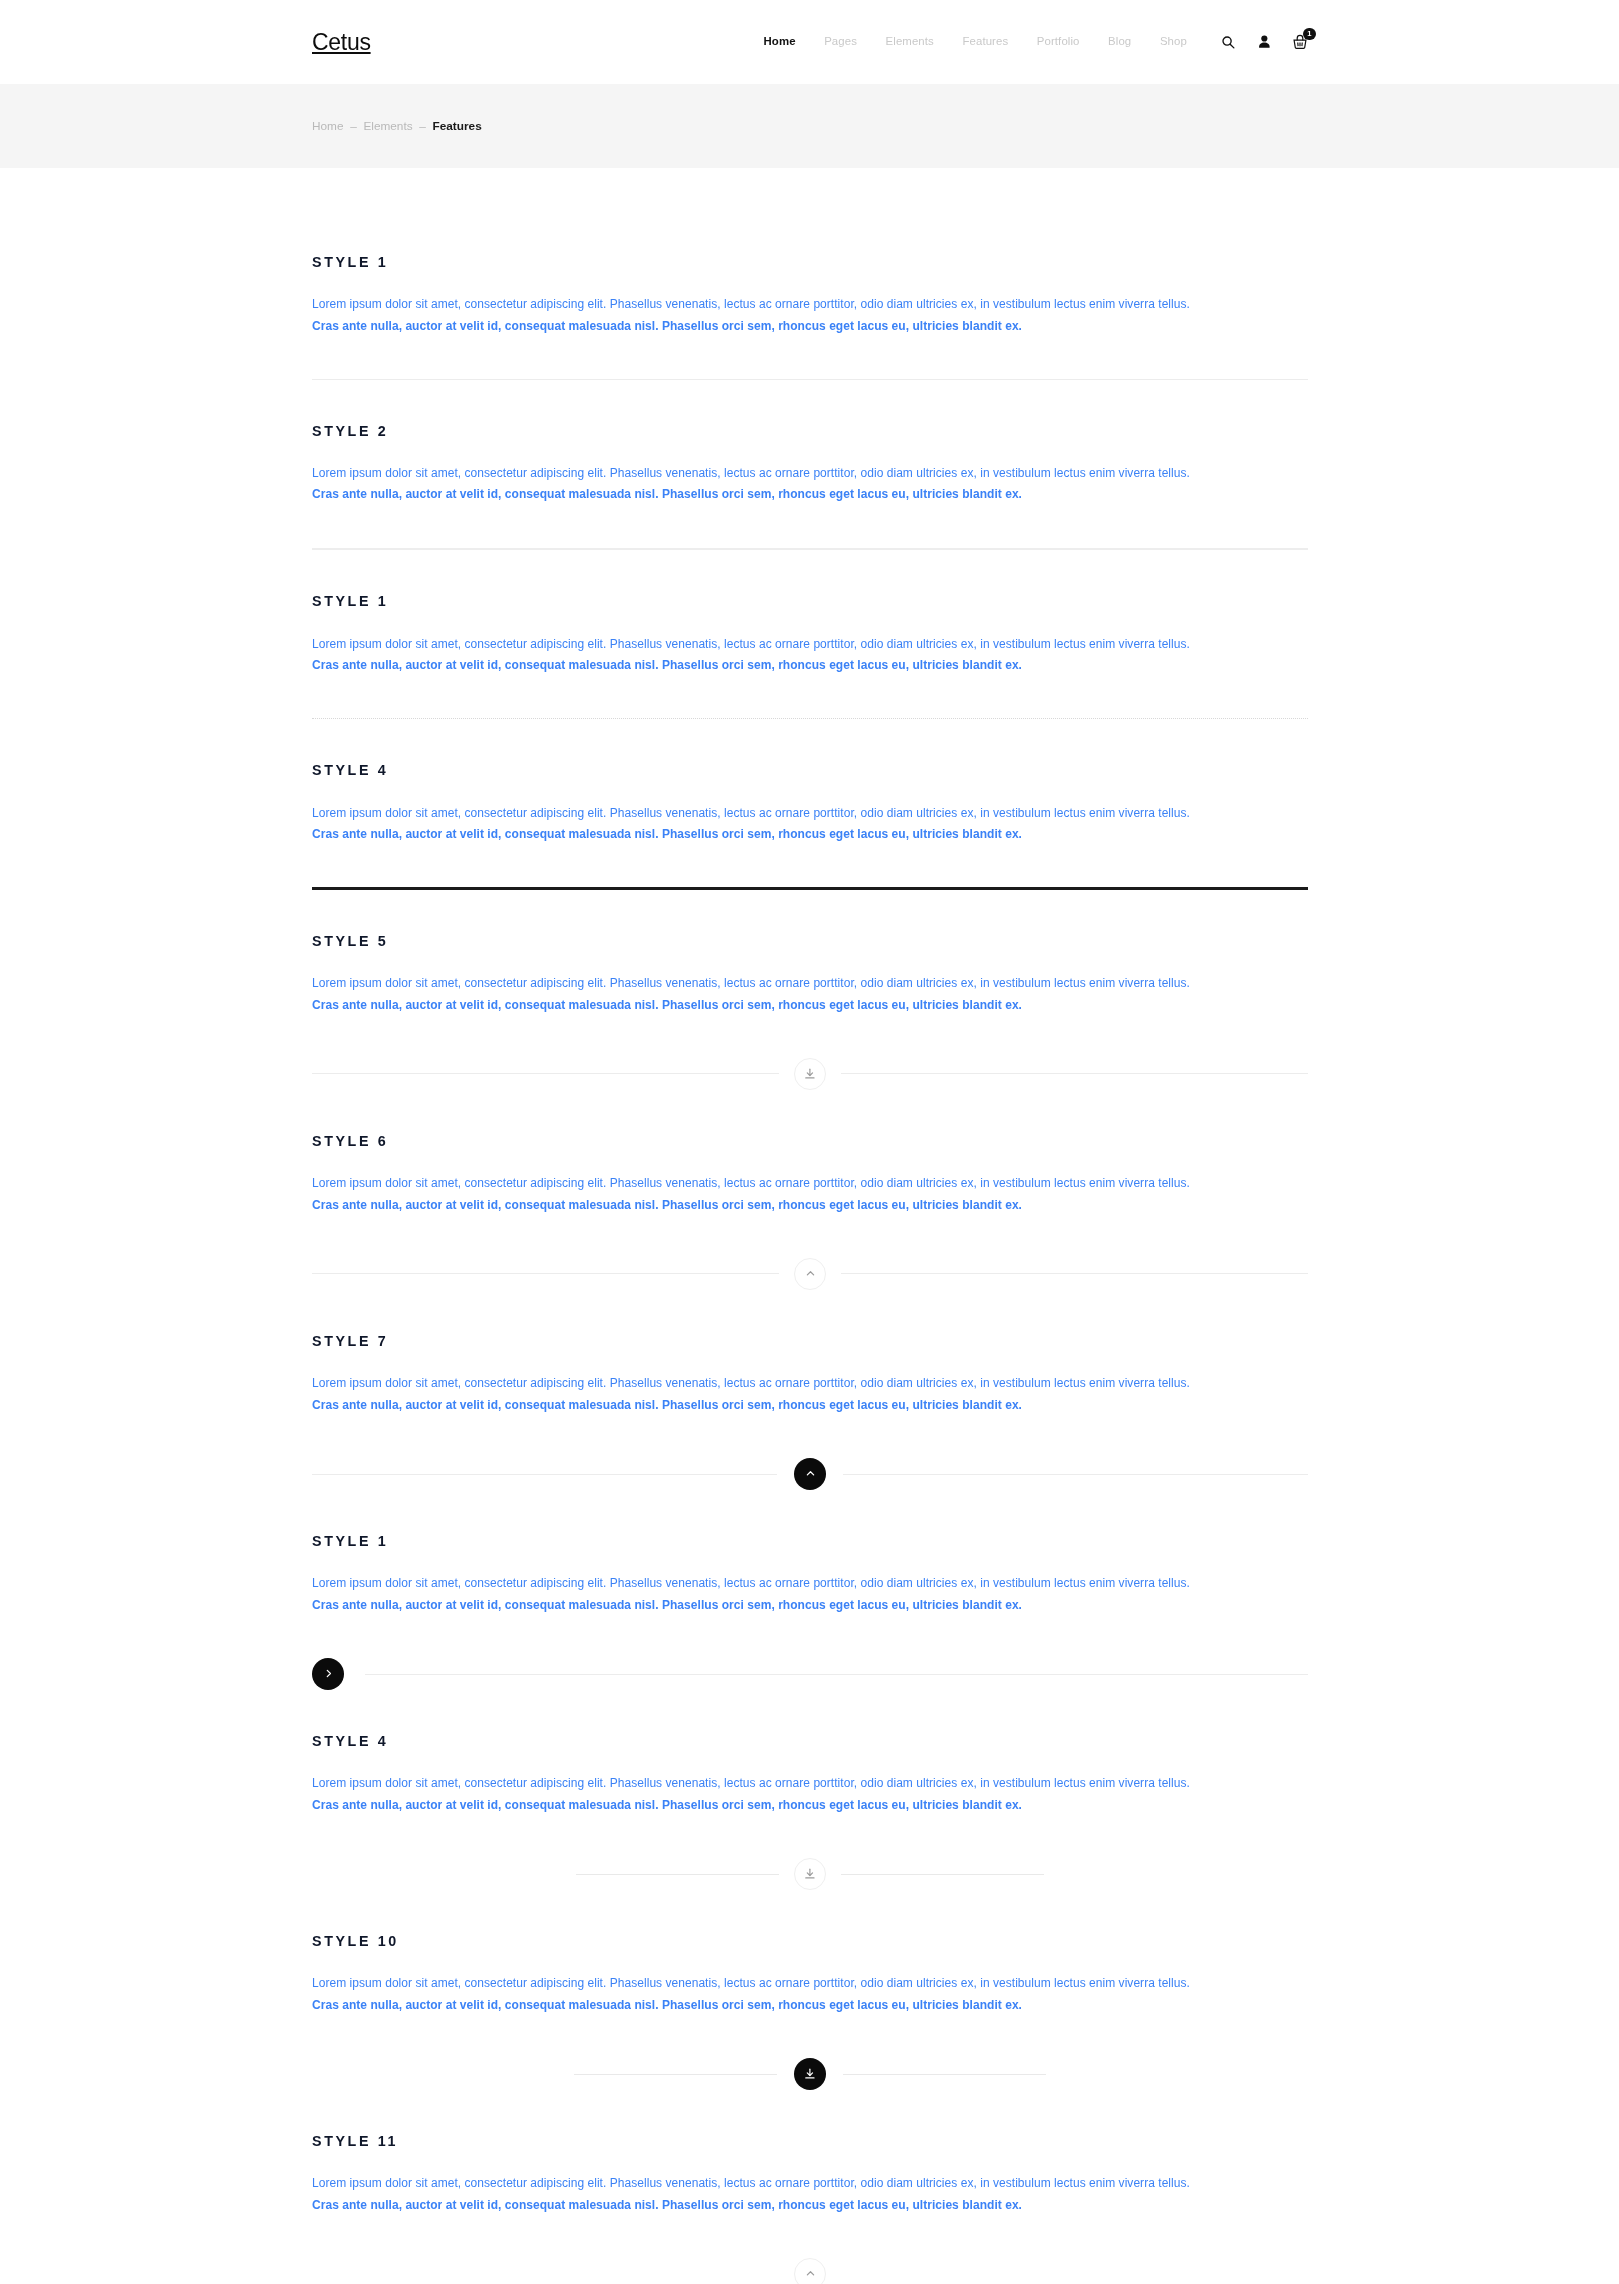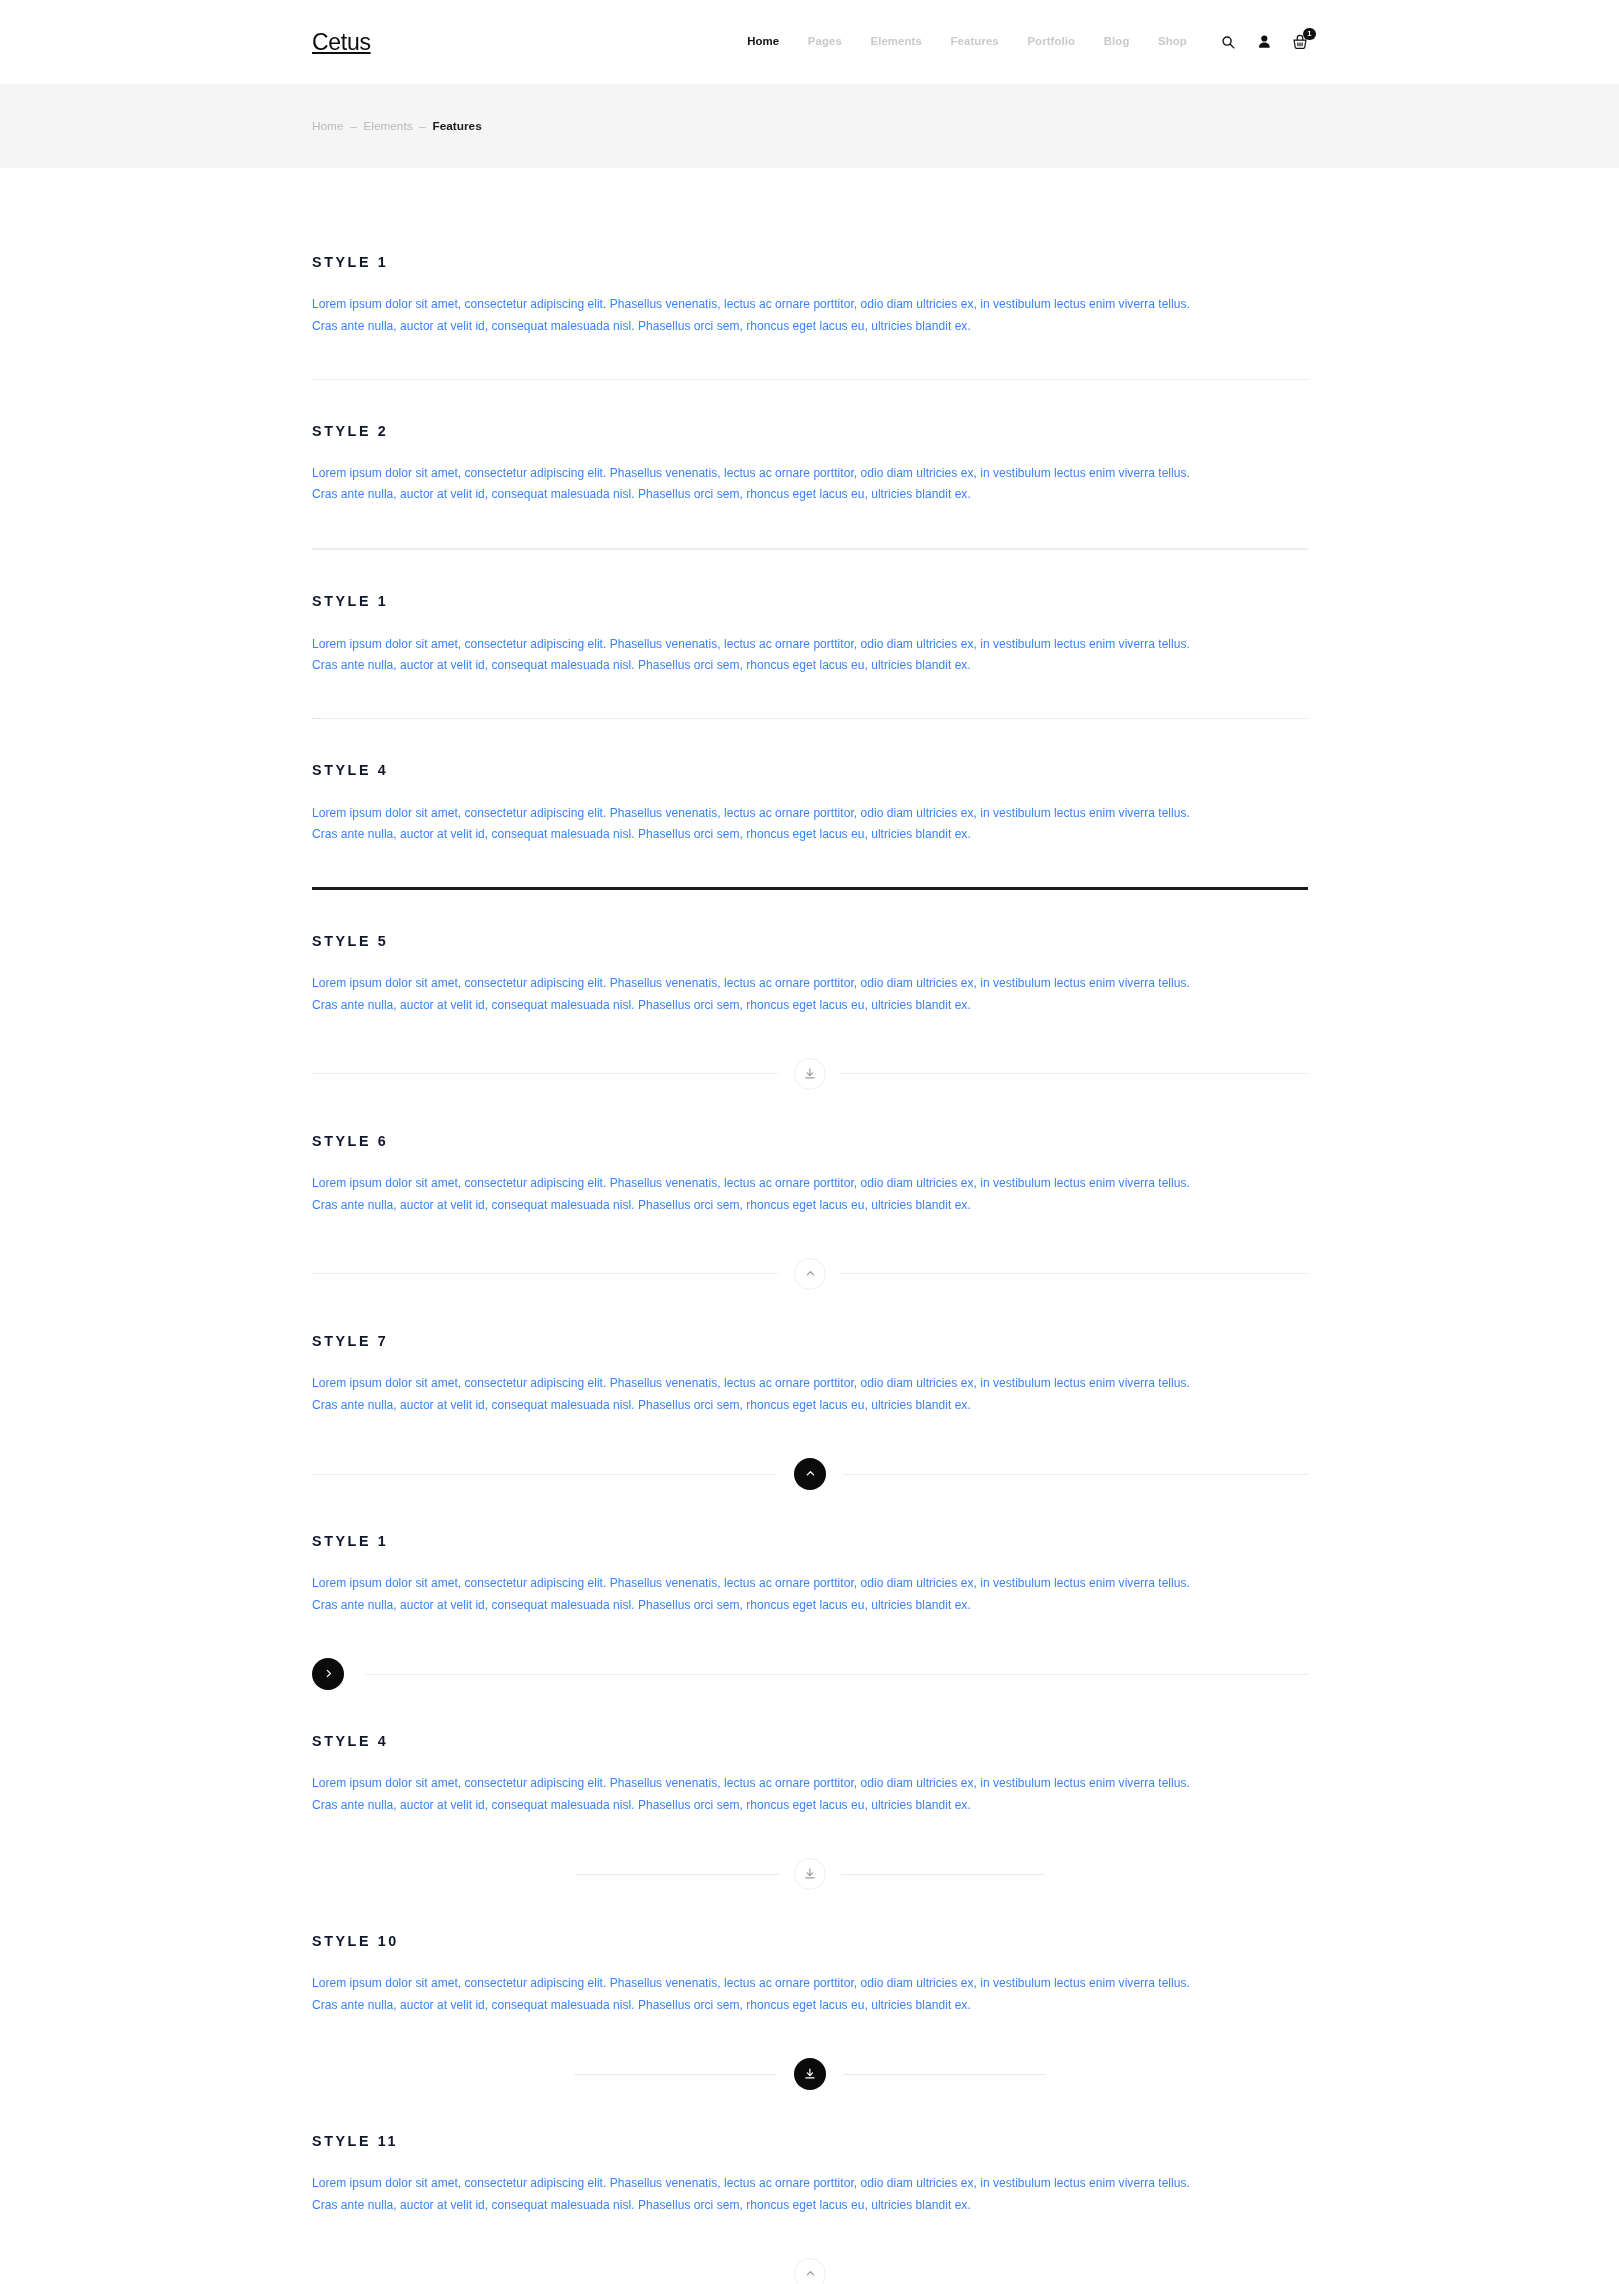--- a/index.html
+++ b/index.html
@@ -42,21 +42,21 @@
     gap: 0;
     margin-left: auto;
   }
   .main-nav {
     display: flex;
     align-items: center;
     gap: 0;
   }
   .main-nav a {
     font-size: 11.4px;
-    font-weight: 700;
+    font-weight: 400;
     letter-spacing: 0.1px;
     color: #c9c9c9;
     text-decoration: none;
     padding: 0 14.3px;
     line-height: 1;
     white-space: nowrap;
   }
   .main-nav a.active {
     color: #111111;
     font-weight: 700;
@@ -136,21 +136,21 @@
     color: #0f172a;
     line-height: 1;
     margin-bottom: 25px;
   }
   .style-body p {
     font-size: 12px;
     line-height: 1.78;
     color: #3b82f6;
     letter-spacing: 0.04px;
   }
-  .style-body p + p { margin-top: 0; }
+  .style-body p + p { margin-top: 0; font-weight: bold; }
 
   
   .rule-zone {
     margin-top: 42px;
     margin-bottom: 44px;
     position: relative;
     display: flex;
     align-items: center;
   }
 

